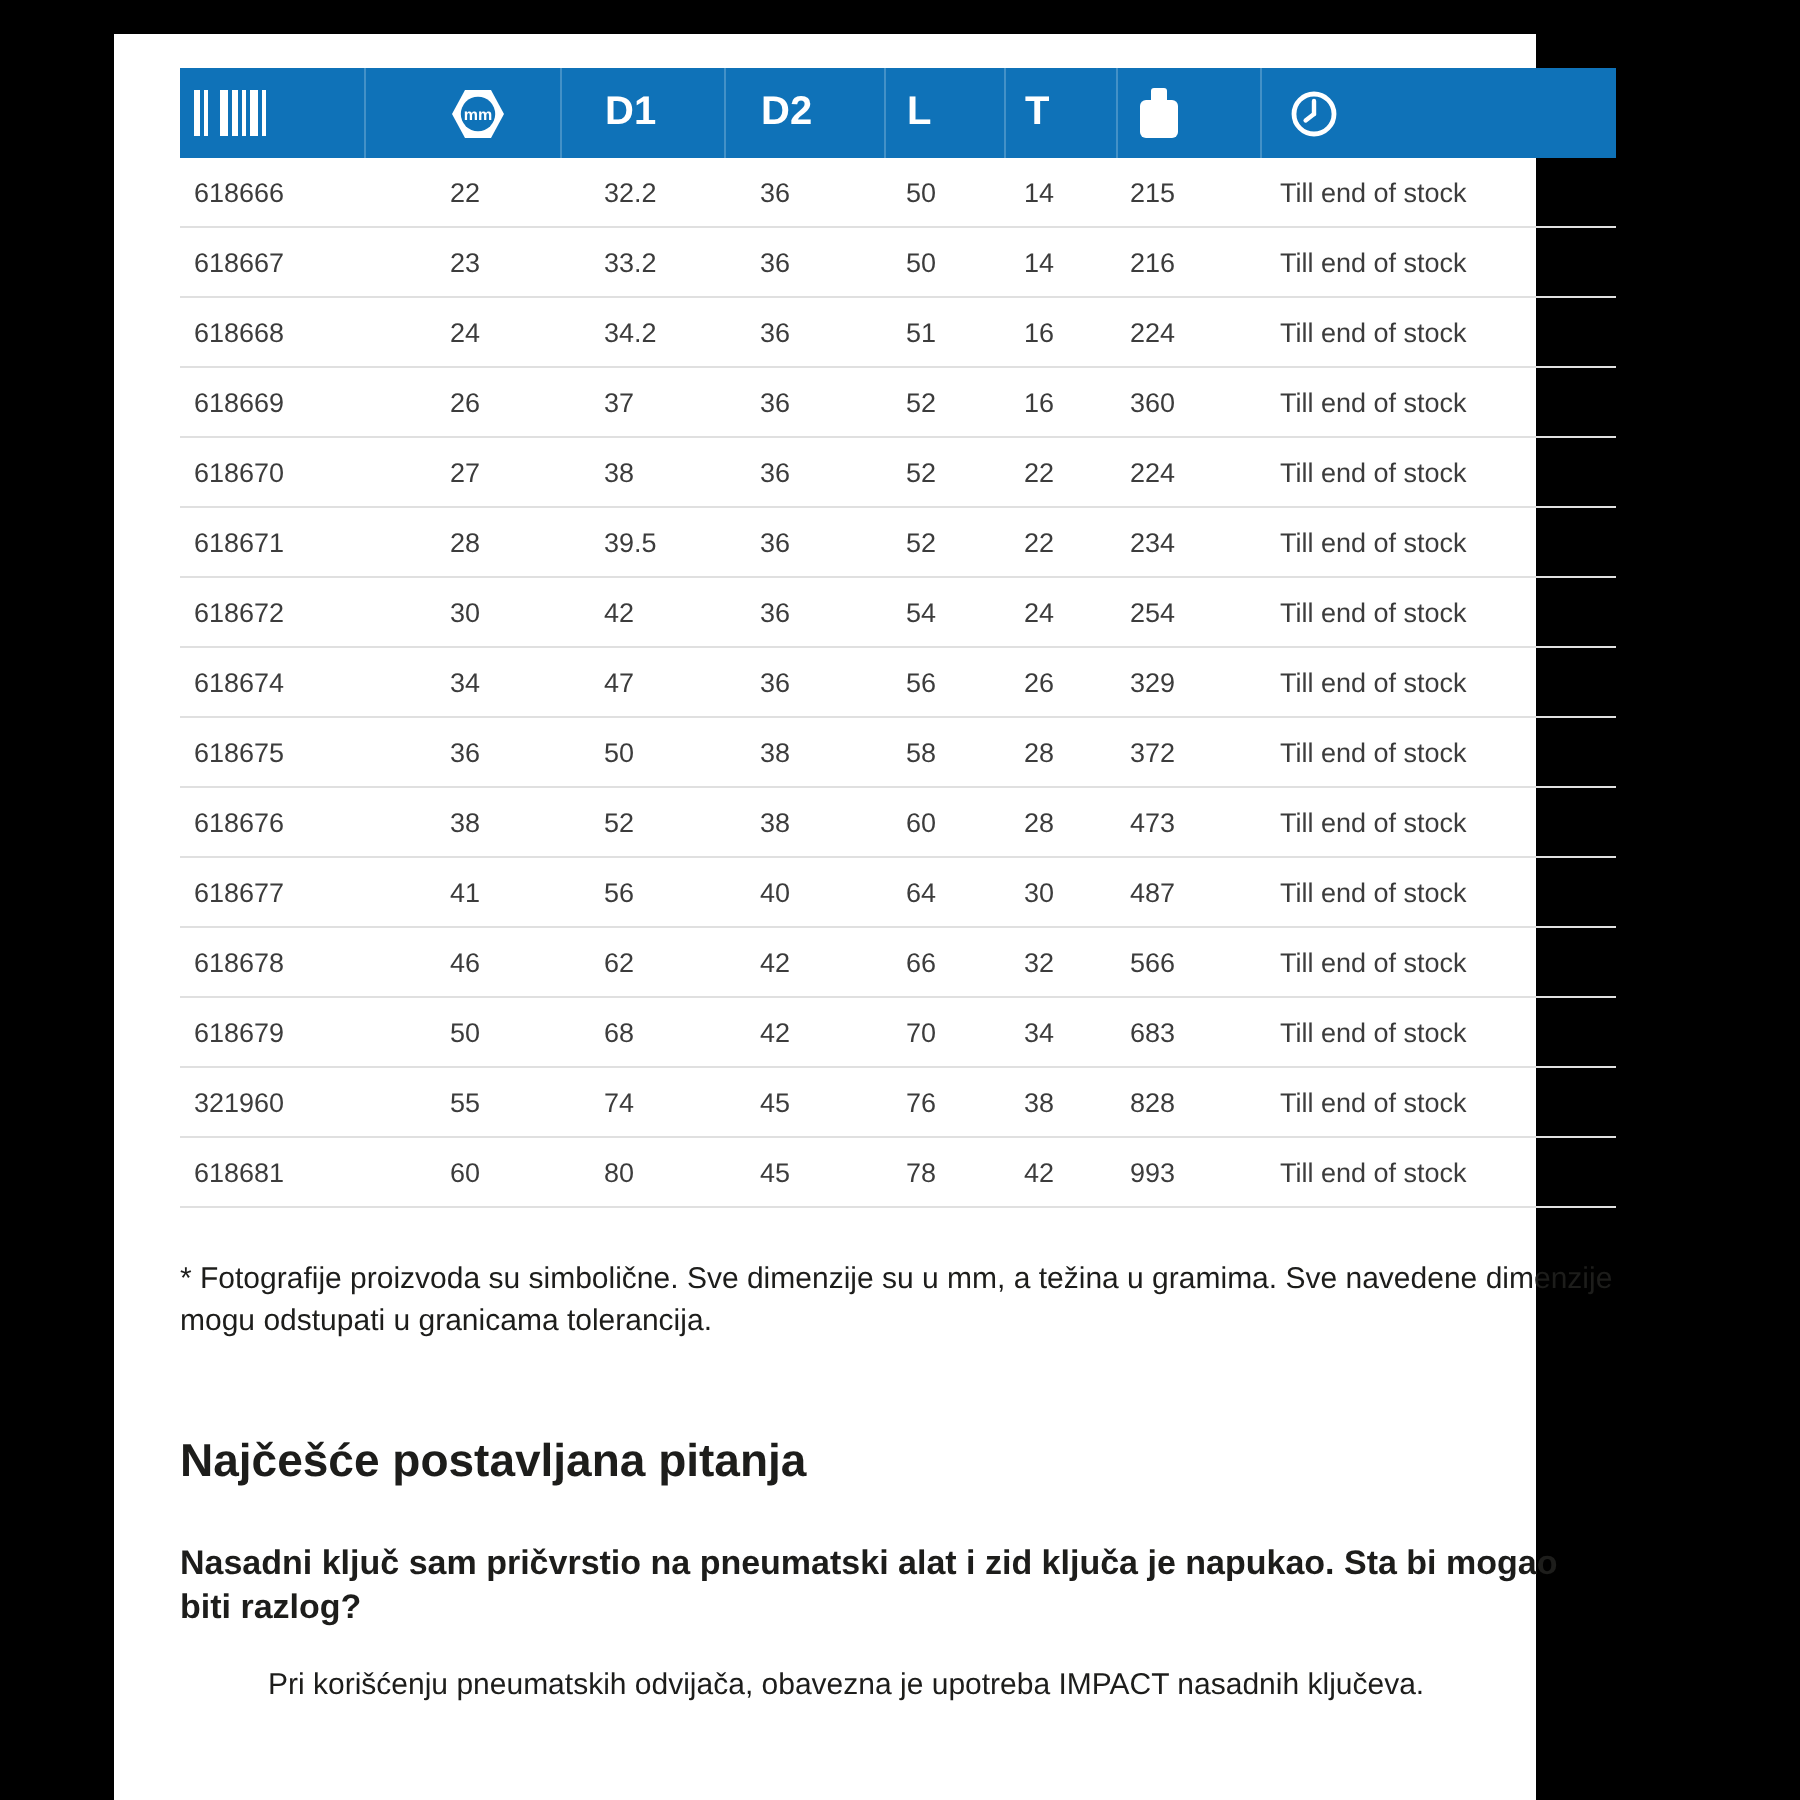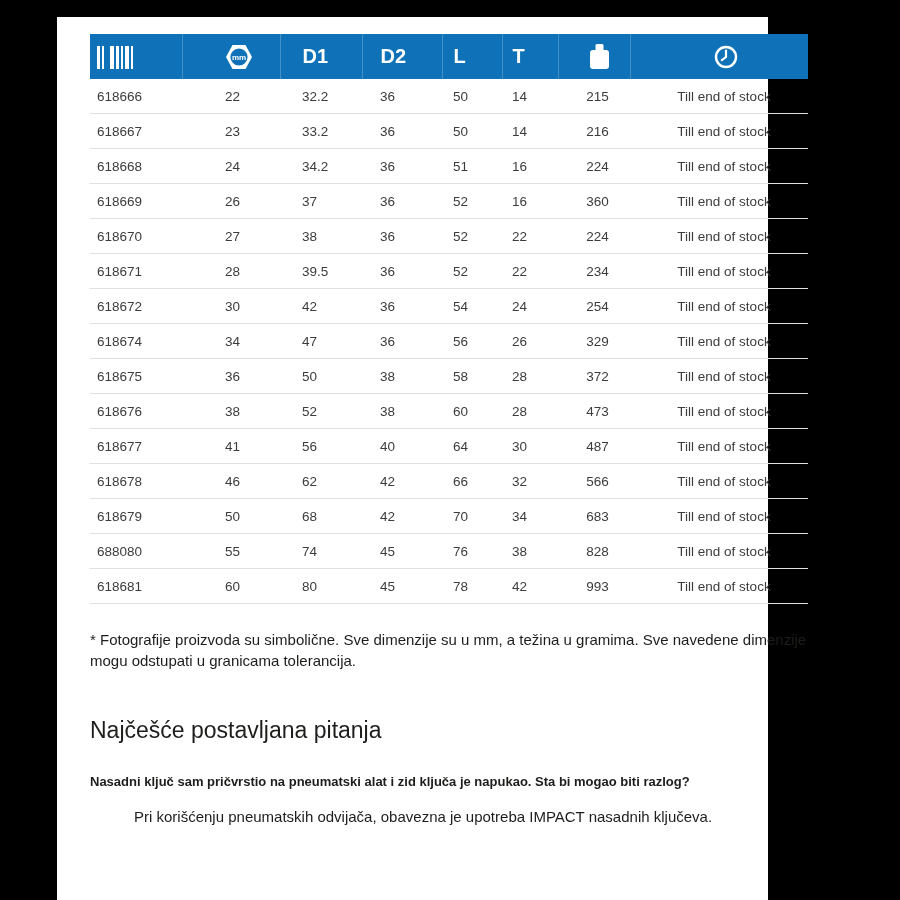--- a/index.html
+++ b/index.html
@@ -28,33 +28,33 @@
     font-size:13.5px;color:#3c3c3c;text-align:left;padding:0;
     vertical-align:middle;white-space:nowrap;
   }
   
   .c0{padding-left:7px !important;}
   .c1{padding-left:43px !important;}
   .c2{padding-left:22px !important;}
   .c3{padding-left:18px !important;}
   .c4{padding-left:11px !important;}
   .c5{padding-left:10px !important;}
-  .c6{padding-left:7px !important;text-align:center;}
-  .c7{padding-left:10px !important;text-align:center;}
+  .c6{padding-left:7px !important;}
+  .c7{padding-left:10px !important;}
   th svg{vertical-align:middle;display:inline-block;}
 
   
   .footnote{
     width:718px;margin-top:25px;font-size:15px;line-height:21px;color:#1d1d1b;
   }
   .faq-title{
-    margin-top:46px;font-size:23px;font-weight:400;color:#1d1d1b;
+    margin-top:46px;font-size:23px;font-weight:700;color:#1d1d1b;
   }
   .faq-question{
-    width:718px;margin-top:27px;font-size:13px;font-weight:700;
+    width:718px;margin-top:27px;font-size:17px;font-weight:700;
     line-height:22px;color:#1d1d1b;
   }
   .faq-answer{
     width:718px;margin-top:1px;font-size:15px;line-height:22px;color:#1d1d1b;margin-left:44px;
   }
 </style>
 </head>
 <body>
 
 <div class="page">
@@ -247,21 +247,21 @@
             <td class="c0">618679</td>
             <td class="c1">50</td>
             <td class="c2">68</td>
             <td class="c3">42</td>
             <td class="c4">70</td>
             <td class="c5">34</td>
             <td class="c6">683</td>
             <td class="c7">Till end of stock</td>
           </tr>
           <tr>
-            <td class="c0">688080</td>
+            <td class="c0">321960</td>
             <td class="c1">55</td>
             <td class="c2">74</td>
             <td class="c3">45</td>
             <td class="c4">76</td>
             <td class="c5">38</td>
             <td class="c6">828</td>
             <td class="c7">Till end of stock</td>
           </tr>
           <tr>
             <td class="c0">618681</td>

